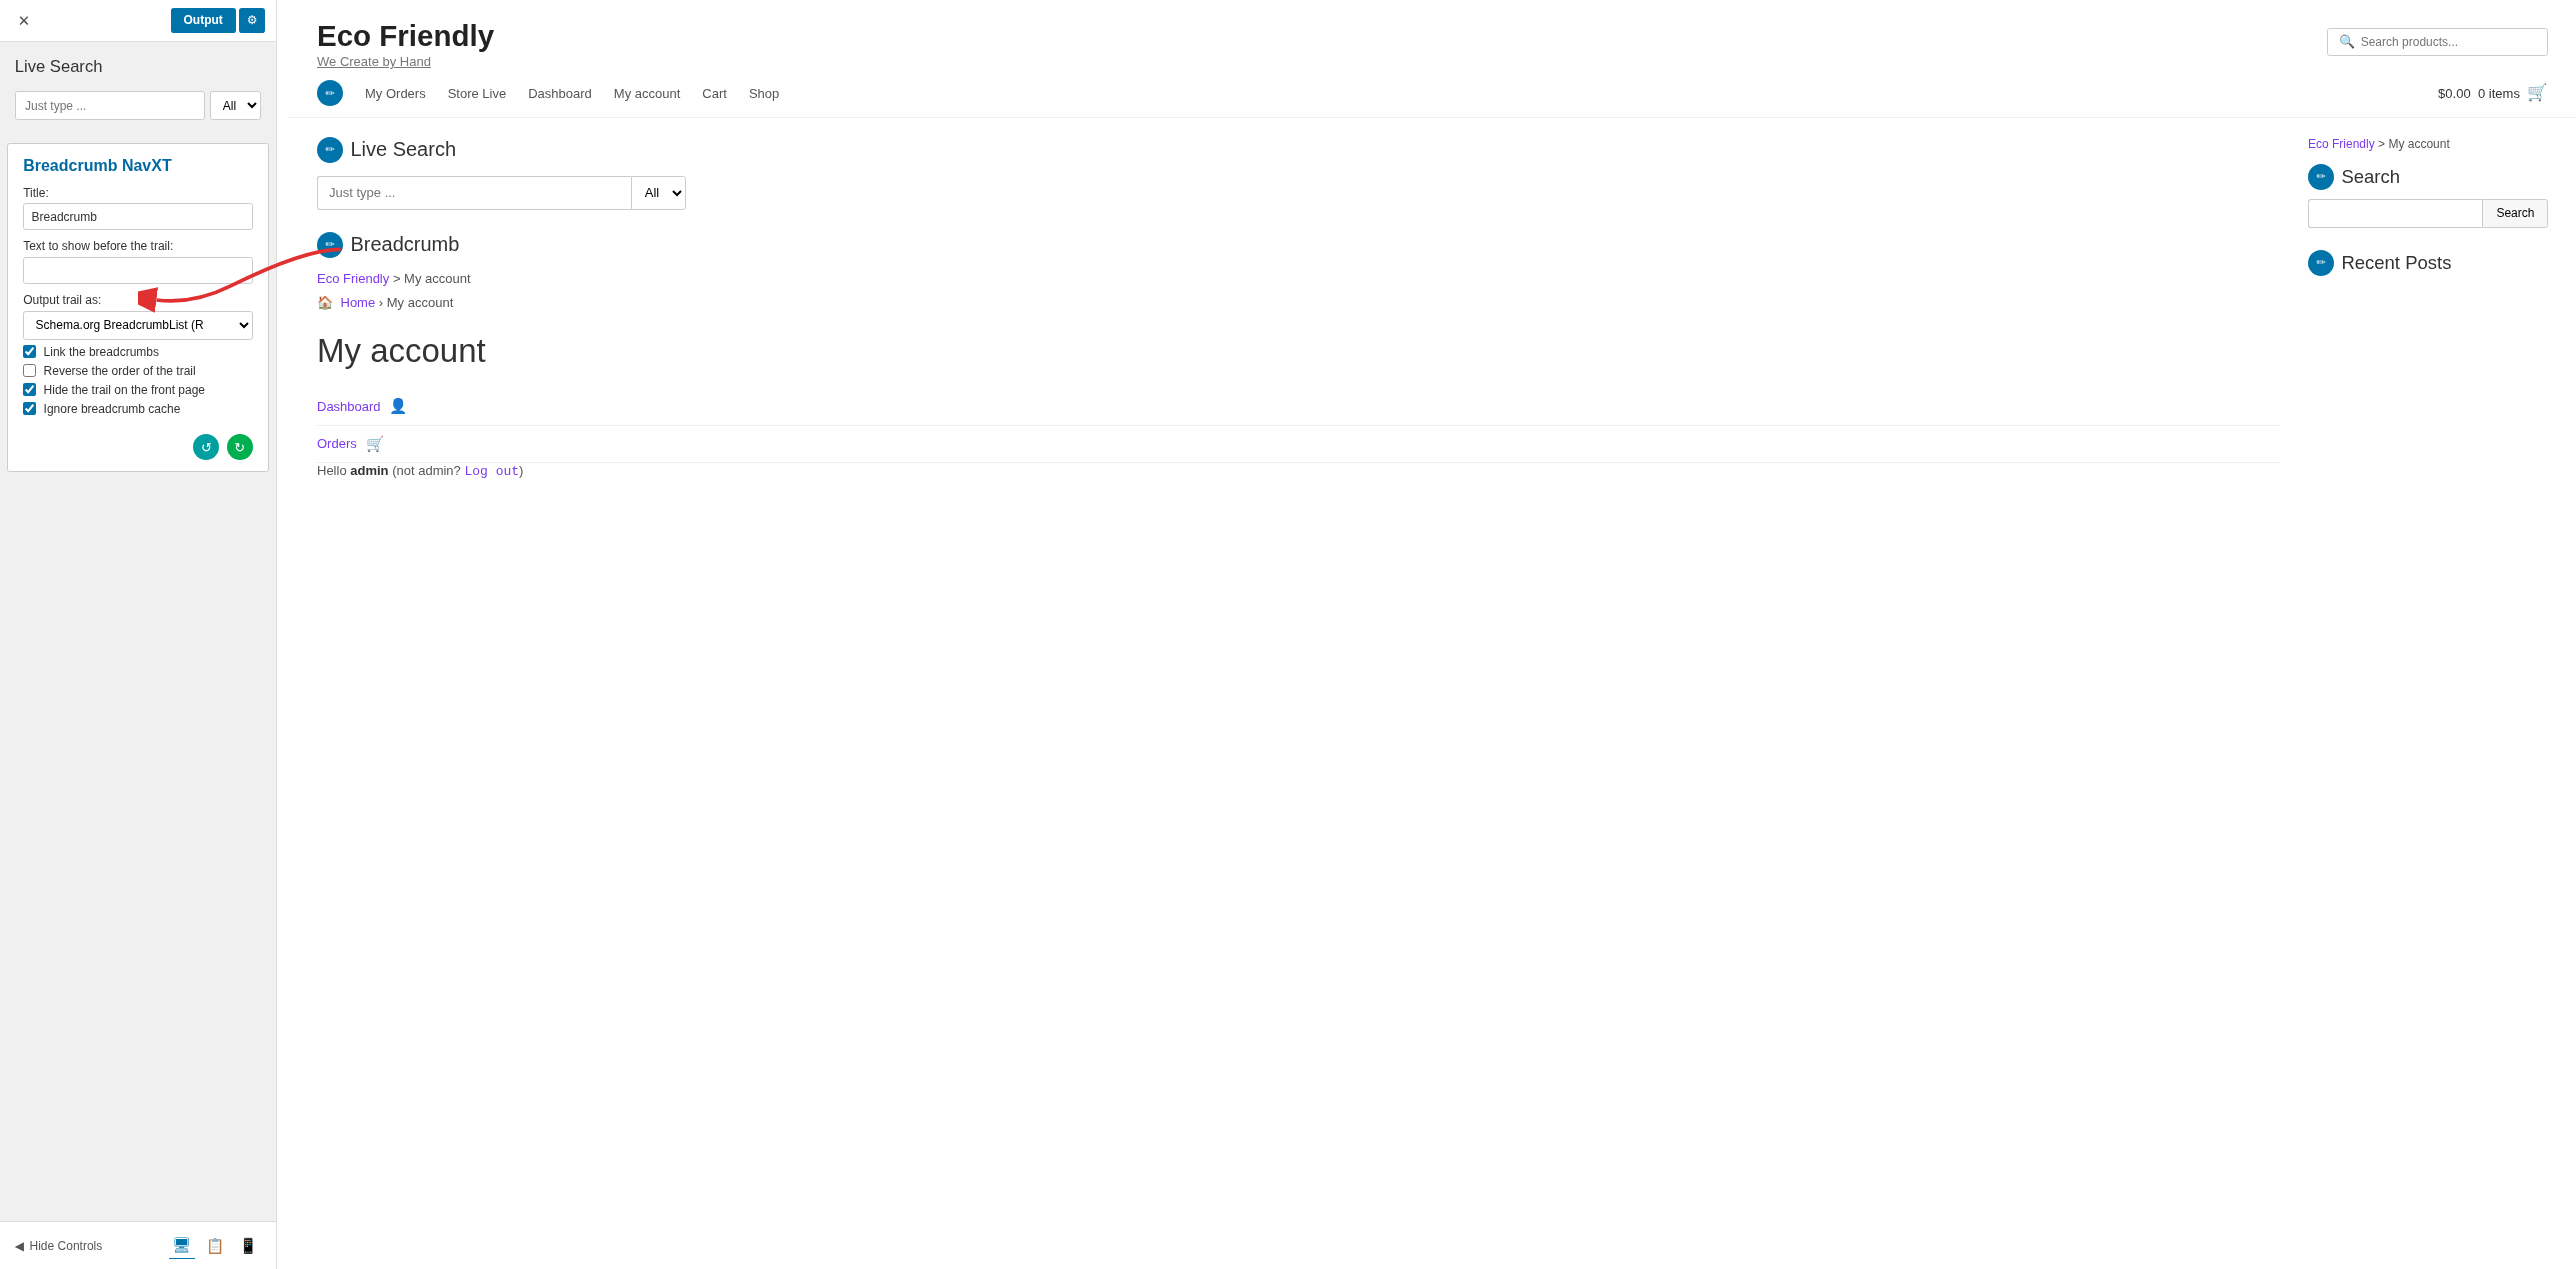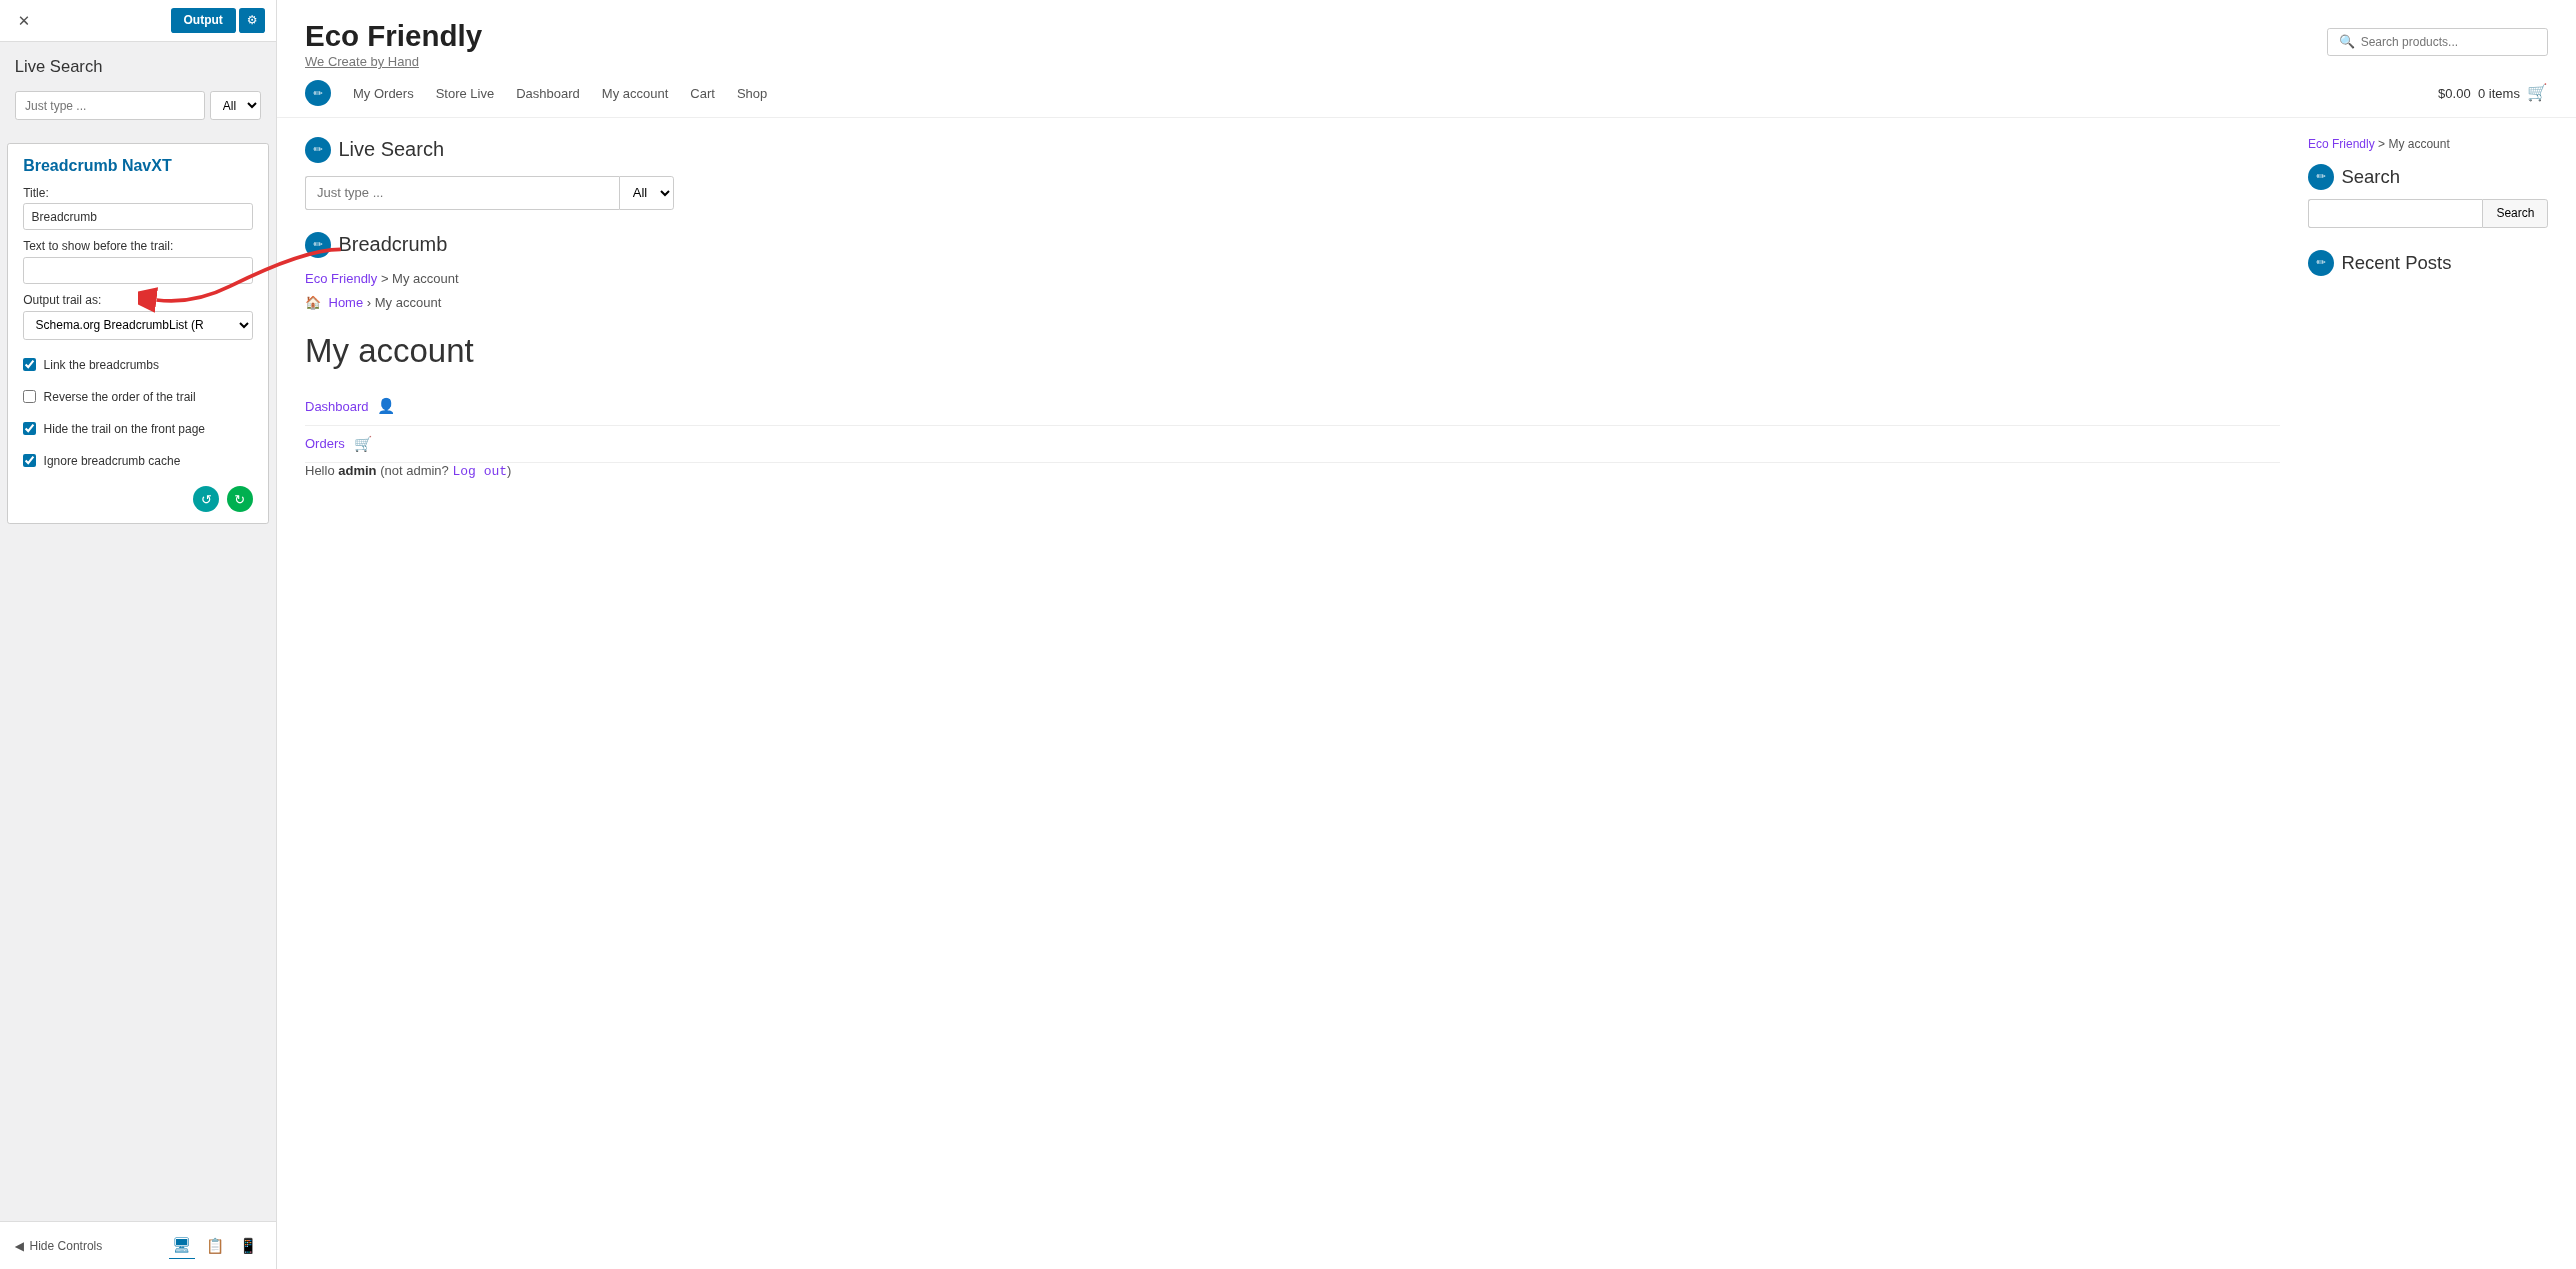--- a/index.html
+++ b/index.html
@@ -115,21 +115,21 @@
       padding: 5.5px 7.4px;
       border-radius: 2.8px;
       font-size: 12px;
       background: #fff;
       cursor: pointer;
     }
     .checkbox-row {
       display: flex;
       align-items: center;
       gap: 7.4px;
-      margin-top: 18px;
+      margin-top: 5px;
       font-size: 12px;
       color: #333;
     }
     .checkbox-row input[type=checkbox] {
       cursor: pointer;
       accent-color: #0073aa;
     }
     .widget-footer {
       display: flex;
       justify-content: flex-end;
@@ -177,20 +177,21 @@
       padding: 3.7px;
     }
     .device-btn.active { color: #0073aa; border-bottom: 1.8px solid #0073aa; }
 
     
     .main-content {
       flex: 1;
       background: #fff;
       overflow-y: auto;
       height: 100vh;
+      padding-left: 12px;
     }
     .site-header {
       padding: 18.5px 28px 0;
       display: flex;
       justify-content: space-between;
       align-items: flex-start;
     }
     .site-title { font-size: 29.5px; font-weight: 700; color: #222; }
     .site-tagline { font-size: 13px; color: #777; margin-top: 1.8px; text-decoration: underline; }
     .search-products-box {

